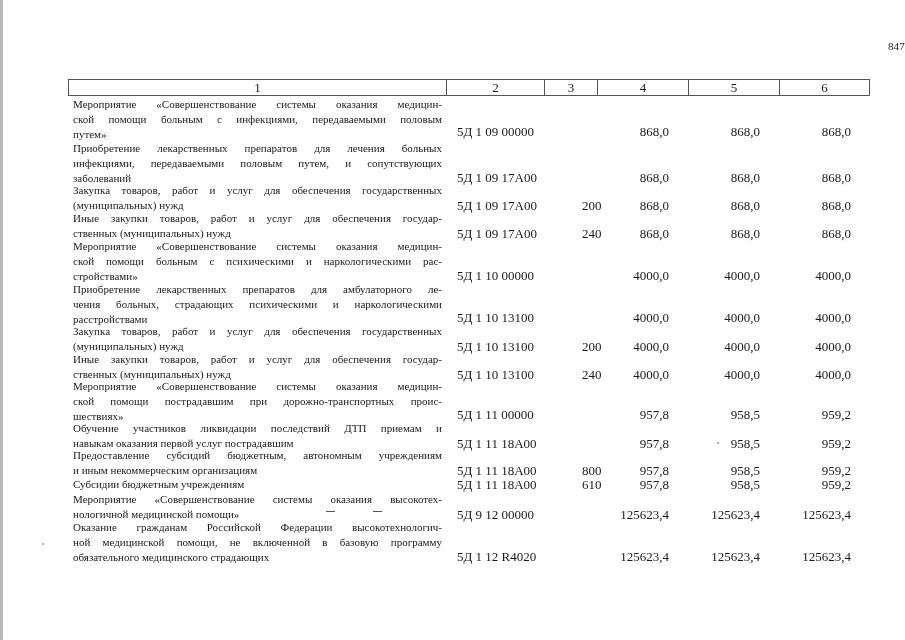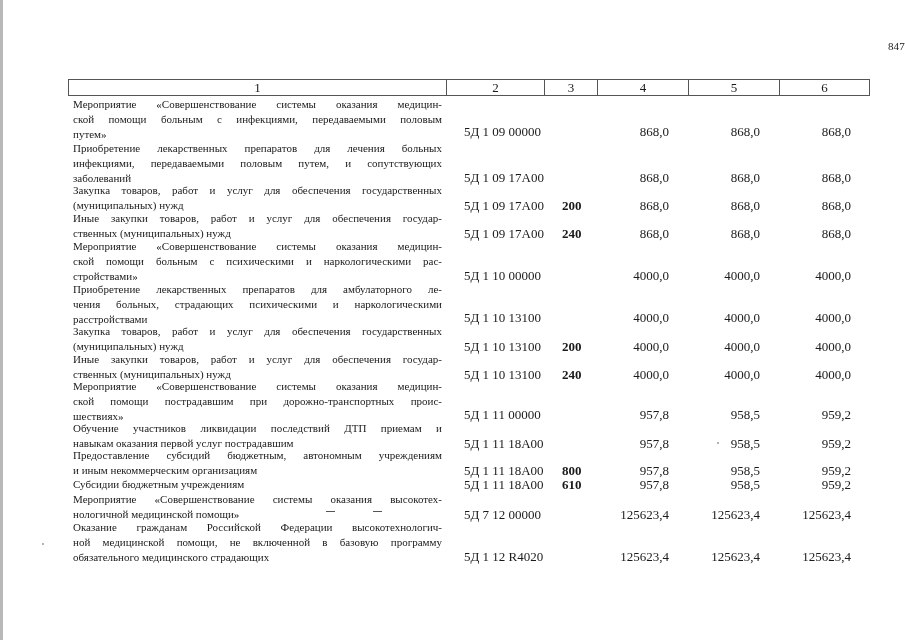--- a/index.html
+++ b/index.html
@@ -40,22 +40,22 @@
     .desc {
       position: absolute; left: 73px; width: 369px;
       font-size: 11px; line-height: 15.2px;
       text-align: justify;
     }
     .desc span.line { display: block; text-align: justify; text-align-last: justify; white-space: nowrap; }
     .desc span.line.last { text-align-last: left; }
     .cell {
       position: absolute; font-size: 13px; line-height: 15px; white-space: nowrap;
     }
-    .code { left: 457px; margin-left: 7px; }
-    .kvr { left: 562px; font-weight: bold; }
+    .code { left: 457px; }
+    .kvr { left: 582px; }
     .v4 { right: 236px; text-align: right; }
     .v5 { right: 145px; text-align: right; }
     .v6 { right: 54px; text-align: right; }
     .dash {
       position: absolute; height: 1px; background: #555; width: 9px;
     }
     .speck { position: absolute; width: 2px; height: 2px; background: #999; border-radius: 1px; }
   </style>
 </head>
 <body>
@@ -233,21 +233,21 @@
     <div class="cell v4" style="top:0px">957,8</div>
     <div class="cell v5" style="top:0px">958,5</div>
     <div class="cell v6" style="top:0px">959,2</div>
   </div>
 
   <div class="row" style="top:492px">
     <div class="desc">
       <span class="line">Мероприятие «Совершенствование системы оказания высокотех-</span>
       <span class="line last">нологичной медицинской помощи»</span>
     </div>
-    <div class="cell code" style="top:15px">5Д 7 12 00000</div>
+    <div class="cell code" style="top:15px">5Д 9 12 00000</div>
     <div class="cell kvr" style="top:15px"></div>
     <div class="cell v4" style="top:15px">125623,4</div>
     <div class="cell v5" style="top:15px">125623,4</div>
     <div class="cell v6" style="top:15px">125623,4</div>
   </div>
 
   <div class="row" style="top:520px">
     <div class="desc">
       <span class="line">Оказание гражданам Российской Федерации высокотехнологич-</span>
       <span class="line">ной медицинской помощи, не включенной в базовую программу</span>

